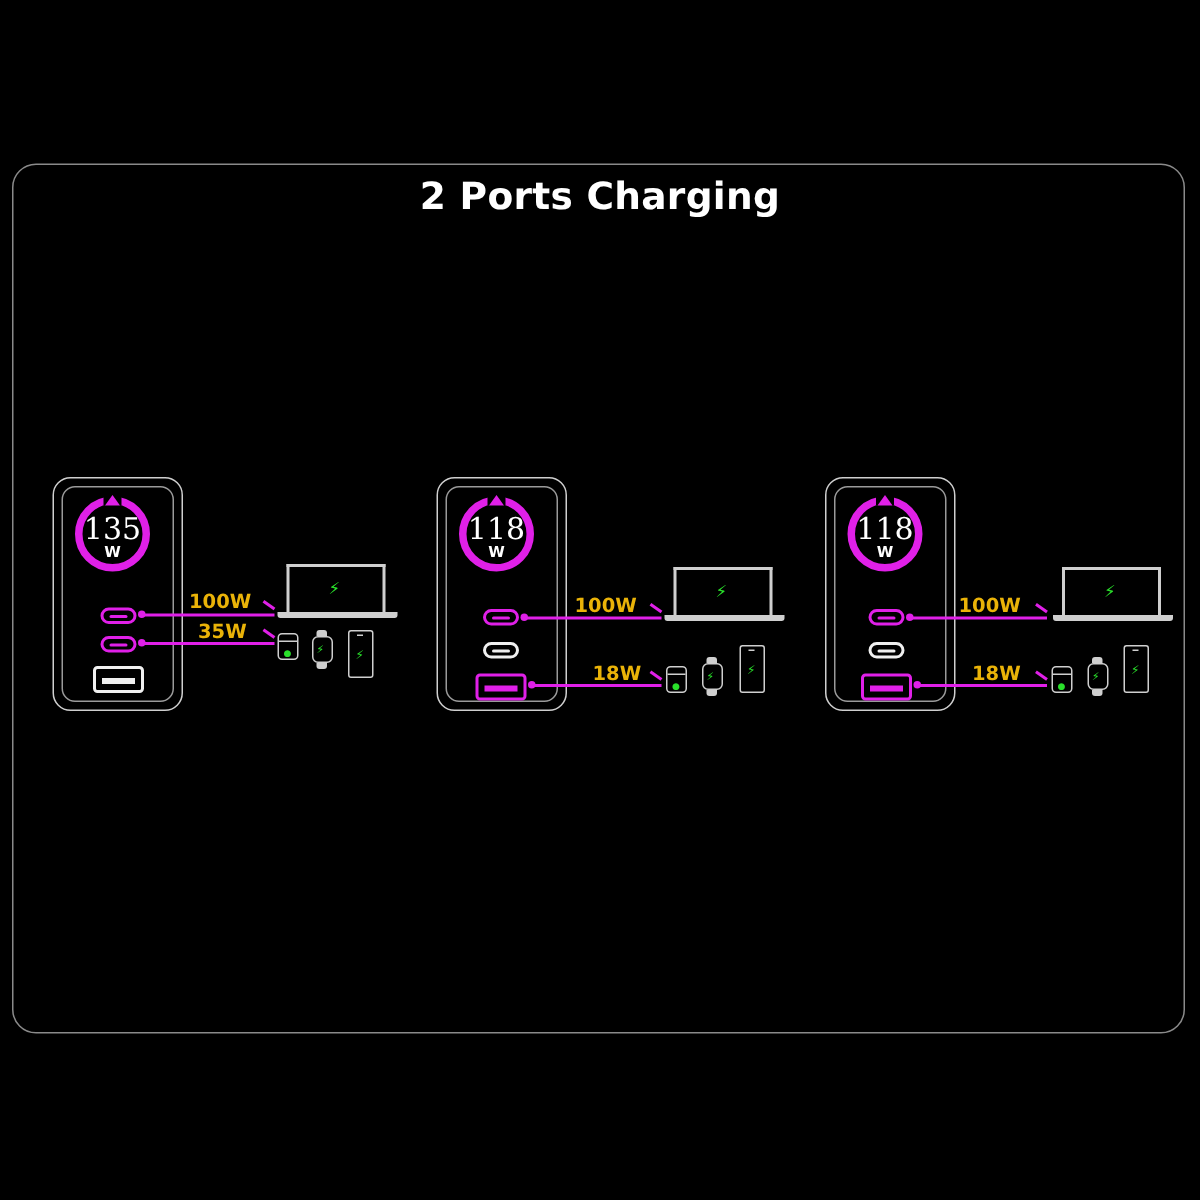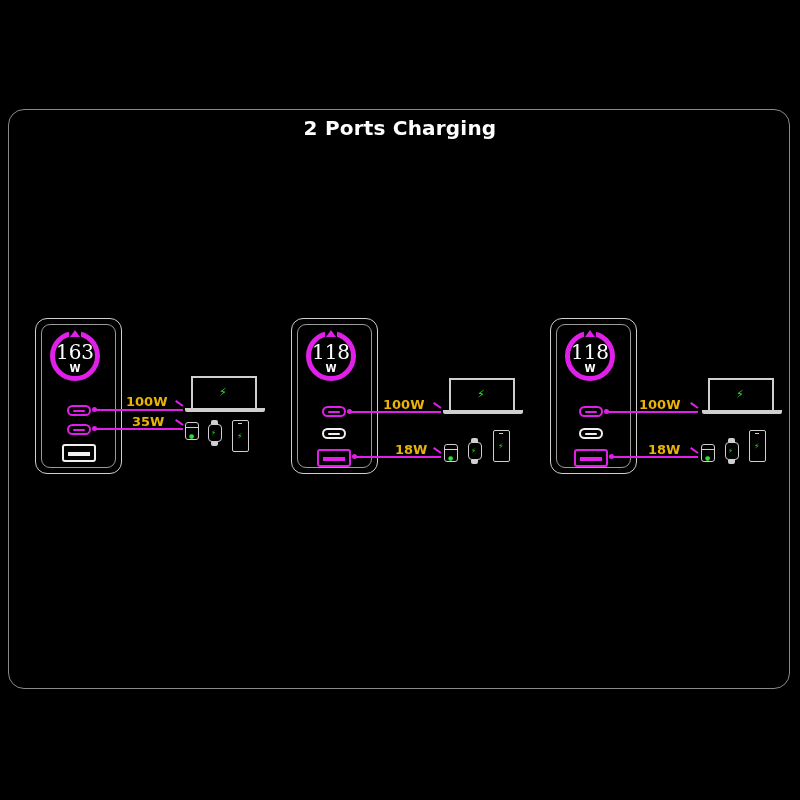--- a/index.html
+++ b/index.html
@@ -1,18 +1,18 @@
 <!DOCTYPE html>
 <html><head>
 <meta charset="utf-8">
 <style>
   html,body{margin:0;padding:0;background:#000;}
   body{width:800px;height:800px;position:relative;overflow:hidden;font-family:"DejaVu Sans",sans-serif;color:#fff;}
   .panel{position:absolute;left:8px;top:109px;width:782px;height:580px;border:1.5px solid #8a8a8a;border-radius:16px;box-sizing:border-box;}
-  .title{position:absolute;left:0;top:116px;width:800px;text-align:center;font-size:20px;font-weight:bold;letter-spacing:0.2px;}
+  .title{position:absolute;left:0;top:116px;width:800px;text-align:center;font-size:25px;font-weight:bold;letter-spacing:0.2px;}
   .scene{position:absolute;width:260px;height:170px;}
   .charger{position:absolute;left:0;top:0;width:87px;height:156px;border:1.5px solid #cfcfcf;border-radius:12px;box-sizing:border-box;}
   .charger-inner{position:absolute;left:5px;top:5px;right:5px;bottom:5px;border:1.5px solid #9a9a9a;border-radius:9px;}
   .ring{position:absolute;left:14px;top:12px;width:50px;height:50px;border:5px solid #e020e8;border-radius:50%;box-sizing:border-box;}
   .ring-gap{position:absolute;left:33px;top:10px;width:12px;height:8px;background:#000;}
   .ring-arrow{position:absolute;left:34px;top:11px;width:0;height:0;border-left:5px solid transparent;border-right:5px solid transparent;border-bottom:7px solid #e020e8;}
   .watt{position:absolute;left:14px;top:23px;width:50px;text-align:center;font-family:"DejaVu Serif",serif;font-size:20px;line-height:20px;color:#fff;}
   .watt-unit{position:absolute;left:14px;top:44px;width:50px;text-align:center;font-size:10px;font-weight:bold;color:#fff;}
   .port-c{position:absolute;width:24px;height:11px;border:2px solid #e020e8;border-radius:7px;box-sizing:border-box;}
   .port-c::after{content:"";position:absolute;left:4px;right:4px;top:3px;height:2px;background:#e020e8;border-radius:1px;}
@@ -44,21 +44,21 @@
 
 <div class="panel"></div>
 <div class="title">2 Ports Charging</div>
 
 <div class="scene" style="left:35px;top:318px;">
   <div class="charger">
     <div class="charger-inner"></div>
     <div class="ring"></div>
     <div class="ring-gap"></div>
     <div class="ring-arrow"></div>
-    <div class="watt">163</div>
+    <div class="watt">135</div>
     <div class="watt-unit">W</div>
     <div class="port-c" style="left:31px;top:86px;"></div>
     <div class="port-c" style="left:31px;top:105px;"></div>
     <div class="port-a" style="left:26px;top:125px;"></div>
   </div>
   <div class="line" style="left:59px;top:91px;width:89px;"></div>
   <div class="line-tick" style="left:139px;top:87px;"></div>
   <div class="lbl" style="left:91px;top:76px;">100W</div>
   <div class="line" style="left:59px;top:110px;width:89px;"></div>
   <div class="line-tick" style="left:139px;top:106px;"></div>

